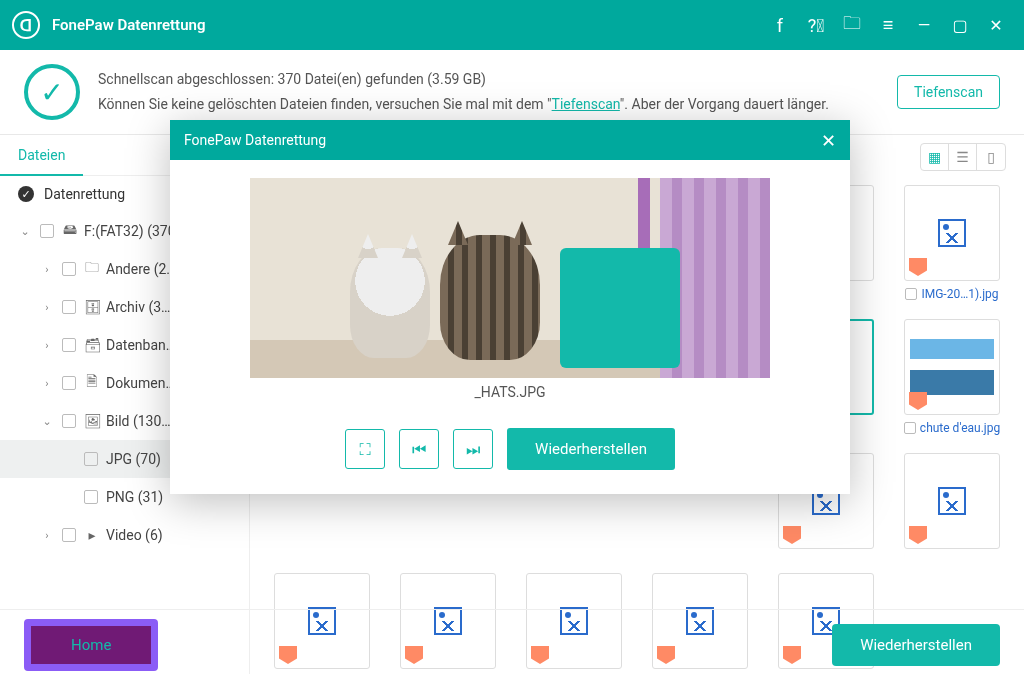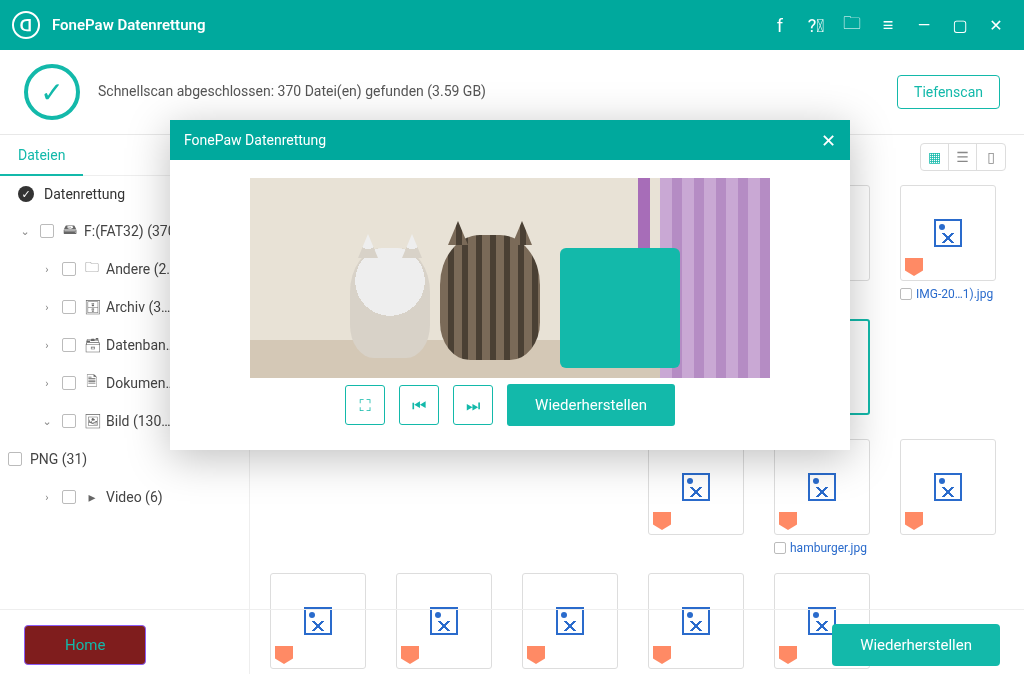--- a/index.html
+++ b/index.html
@@ -27,31 +27,31 @@
   .scanrow { display: flex; align-items: center; padding: 10px 18px; font-size: 14px; color: #333; }
   .scanrow .dot { width: 16px; height: 16px; background: #333; border-radius: 50%; display: inline-flex; align-items: center; justify-content: center; color: #fff; font-size: 11px; margin-right: 10px; }
   .tree { flex: 1; overflow: hidden; font-size: 14px; color: #444; }
   .tree .row { display: flex; align-items: center; height: 38px; padding-right: 0; white-space: nowrap; cursor: pointer; }
   .tree .row.selected { background: #eef0f0; }
   .tree .chev { width: 14px; display: inline-block; text-align: center; color: #888; font-size: 11px; }
   .tree .cbx { width: 14px; height: 14px; border: 1px solid #bbb; border-radius: 2px; margin: 0 8px; flex-shrink: 0; }
   .tree .ic { width: 16px; text-align: center; margin-right: 6px; color: #666; flex-shrink:0; }
 
   .footer { position: absolute; left: 0; right: 0; bottom: 0; height: 70px; display: flex; align-items: center; padding: 0 24px; justify-content: space-between; border-top: 1px solid #eee; }
-  .home-btn { border: 1px solid #8b5cf6; color: #13b9aa; background: #7f1d1d; padding: 10px 40px; border-radius: 4px; font-size: 15px; cursor: pointer; }
+  .home-btn { border: 7px solid #8b5cf6; color: #13b9aa; background: #701a75; padding: 10px 40px; border-radius: 4px; font-size: 15px; cursor: pointer; }
   .recover-btn { background: #13b9aa; color: #fff; border: none; padding: 12px 28px; border-radius: 4px; font-size: 15px; cursor: pointer; }
 
   .content { flex: 1; position: relative; padding: 10px 20px; overflow: hidden; }
   .viewswitch { position: absolute; top: 8px; right: 18px; display: flex; border: 1px solid #ddd; border-radius: 4px; overflow: hidden; }
   .viewswitch .v { width: 28px; height: 26px; display: flex; align-items: center; justify-content: center; cursor: pointer; color: #888; font-size: 14px; border-right: 1px solid #ddd; }
   .viewswitch .v:last-child { border-right: none; }
   .viewswitch .v.active { color: #13b9aa; }
 
   .grid { display: grid; grid-template-columns: repeat(6, 1fr); gap: 18px 22px; margin-top: 40px; }
-  .card { display: flex; flex-direction: column; }
+  .card { display: flex; flex-direction: column; align-items: center; }
   .thumb { width: 96px; height: 96px; border: 1px solid #ddd; border-radius: 3px; position: relative; display: flex; align-items: center; justify-content: center; }
   .thumb.selected { border: 2px solid #13b9aa; }
   .thumb .ph { width: 28px; height: 28px; border: 2px solid #2a6bcc; position: relative; }
   .thumb .ph::before { content: ""; position: absolute; left: 3px; top: 3px; width: 6px; height: 6px; background: #2a6bcc; border-radius: 50%; }
   .thumb .ph::after { content: ""; position: absolute; left: 2px; bottom: 2px; right: 2px; height: 10px; background: linear-gradient(45deg, transparent 45%, #2a6bcc 45% 55%, transparent 55%), linear-gradient(-45deg, transparent 45%, #2a6bcc 45% 55%, transparent 55%); }
   .thumb .tag { position: absolute; left: 4px; bottom: 4px; width: 18px; height: 18px; background: #ff8a65; clip-path: polygon(0 0, 100% 0, 100% 70%, 50% 100%, 0 70%); }
   .cap { display: flex; align-items: center; margin-top: 6px; font-size: 12px; color: #2a6bcc; max-width: 104px; overflow: hidden; text-overflow: ellipsis; white-space: nowrap; }
   .cap .ccbx { width: 12px; height: 12px; border: 1px solid #bbb; border-radius: 2px; margin-right: 4px; flex-shrink: 0; }
 
   .waterfall { position: absolute; width: 80px; height: 60px; background: linear-gradient(#6bb6e6 0 35%, #fff 35% 55%, #3a7aa8 55% 100%); }
@@ -88,20 +88,23 @@
   <div class="ticon">≡</div>
   <div class="wicon">—</div>
   <div class="wicon">▢</div>
   <div class="wicon">✕</div>
 </div>
 
 <div class="infobar">
   <div class="checkcircle">✓</div>
   <div class="msg">
     <div>Schnellscan abgeschlossen: 370 Datei(en) gefunden (3.59 GB)</div>
+    <div>
+      <span>Können Sie keine gelöschten Dateien finden, versuchen Sie mal mit dem "</span><span class="link">Tiefenscan</span><span>". Aber der Vorgang dauert länger.</span>
+    </div>
   </div>
   <button class="deepscan-btn">Tiefenscan</button>
 </div>
 
 <div class="body">
   <div class="sidebar">
     <div class="tabs">
       <div class="tab active">Dateien</div>
     </div>
     <div class="scanrow">
@@ -138,21 +141,25 @@
         <span class="cbx"></span>
         <span class="ic">🗎</span>
         <span>Dokumen…</span>
       </div>
       <div class="row" style="padding-left:40px">
         <span class="chev">⌄</span>
         <span class="cbx"></span>
         <span class="ic">🖼</span>
         <span>Bild (130…</span>
       </div>
-      <div class="row" style="">
+      <div class="row selected" style="padding-left:76px">
+        <span class="cbx"></span>
+        <span>JPG (70)</span>
+      </div>
+      <div class="row" style="padding-left:76px">
         <span class="cbx"></span>
         <span>PNG (31)</span>
       </div>
       <div class="row" style="padding-left:40px">
         <span class="chev">›</span>
         <span class="cbx"></span>
         <span class="ic">▸</span>
         <span>Video (6)</span>
       </div>
     </div>
@@ -196,41 +203,41 @@
       <div class="card" style="visibility:hidden"></div>
       <div class="card" style="visibility:hidden"></div>
       <div class="card" style="visibility:hidden"></div>
       <div class="card">
         <div class="thumb selected">
             <div class="ph"></div>
             <div class="tag"></div>
           </div>
         <div class="cap" style="visibility:hidden"></div>
       </div>
-
-      <div class="card" style="visibility:hidden"></div>
-      <div class="card" style="visibility:hidden"></div>
-      <div class="card" style="visibility:hidden"></div>
-      <div class="card" style="visibility:hidden"></div>
       <div class="card">
         <div class="thumb">
-            <div class="ph"></div>
-            <div class="tag"></div>
-          </div>
-        <div class="cap" style="visibility:hidden"></div>
-      </div>
-      <div class="card">
-        <div class="thumb">
-            <div class="ph"></div>
+            <div class="waterfall" style="position:relative;width:84px;height:56px"></div>
             <div class="tag"></div>
           </div>
         <div class="cap">
             <span class="ccbx"></span>
-            <span>hamburger.jpg</span>
-          </div>
+            <span>chute d'eau.jpg</span>
+          </div>
+      </div>
+
+      <div class="card" style="visibility:hidden"></div>
+      <div class="card" style="visibility:hidden"></div>
+      <div class="card" style="visibility:hidden"></div>
+      <div class="card" style="visibility:hidden"></div>
+      <div class="card">
+        <div class="thumb">
+            <div class="ph"></div>
+            <div class="tag"></div>
+          </div>
+        <div class="cap" style="visibility:hidden"></div>
       </div>
 
       <div class="card">
           <div class="thumb">
             <div class="ph"></div>
             <div class="tag"></div>
           </div>
         </div>
       <div class="card">
           <div class="thumb">
@@ -278,20 +285,21 @@
   </div>
   <div class="dcontent">
     <div class="preview">
       <div class="floor"></div>
       <div class="curtain"></div>
       <div class="ribbon"></div>
       <div class="box"></div>
       <div class="kitten k1"></div>
       <div class="kitten k2"></div>
     </div>
+    <div class="fname">_HATS.JPG</div>
     <div class="dctrls">
       <div class="sbtn">⛶</div>
       <div class="sbtn">⏮</div>
       <div class="sbtn">⏭</div>
       <button class="pbtn">Wiederherstellen</button>
     </div>
   </div>
 </div>
 
 </body></html>

